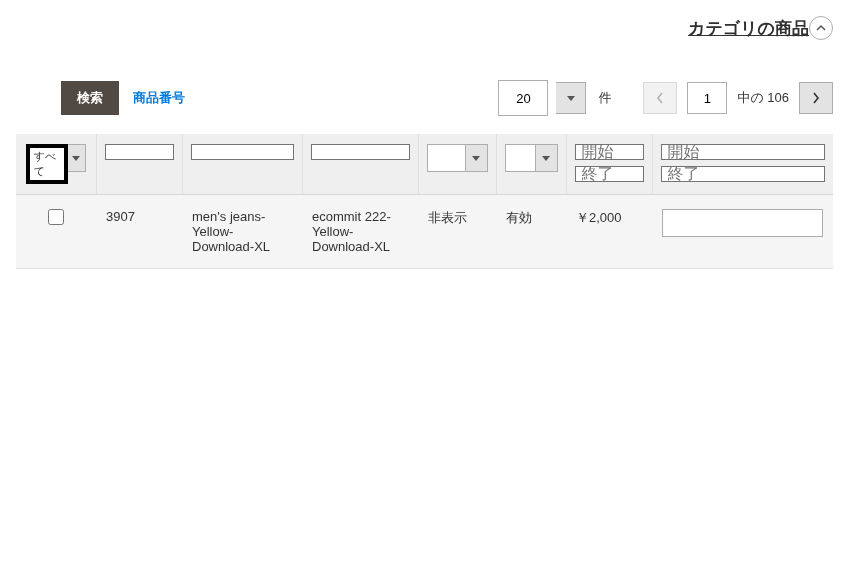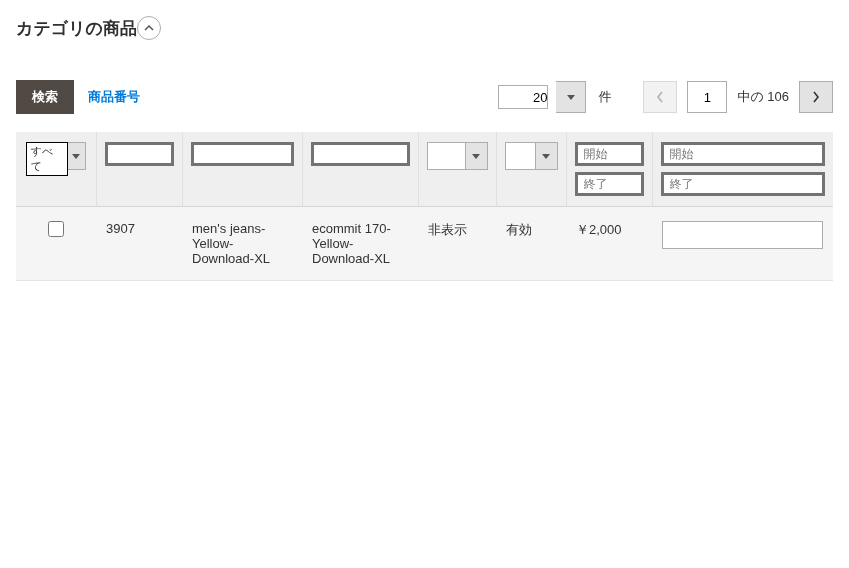--- a/index.html
+++ b/index.html
@@ -1,48 +1,48 @@
 <!DOCTYPE html>
 <html><head>
 <meta charset="utf-8">
 <style>
 * { box-sizing: border-box; margin: 0; padding: 0; }
 body { font-family: -apple-system, "Hiragino Kaku Gothic ProN", "Meiryo", sans-serif; font-size: 13px; color: #333; background: #fff; padding: 16px; width: 849px; }
-.section-header { display: flex; justify-content: flex-start; align-items: center; margin-bottom: 40px; }
+.section-header { display: flex; justify-content: flex-end; align-items: center; margin-bottom: 40px; text-decoration: underline; }
 .section-header h2 { font-size: 17px; font-weight: 600; color: #303030; }
 .collapse-btn { width: 24px; height: 24px; border: 1px solid #adadad; border-radius: 50%; display: flex; align-items: center; justify-content: center; cursor: pointer; background: #fff; }
 .collapse-btn svg { width: 10px; height: 10px; }
-.toolbar { display: flex; align-items: center; gap: 14px; margin-bottom: 18px; }
+.toolbar { display: flex; align-items: center; gap: 14px; margin-bottom: 18px; margin-left: 45px; }
 .search-btn { background: #514943; color: #fff; border: none; padding: 8px 16px; font-size: 13px; font-weight: 600; cursor: pointer; }
 .reset-link { color: #007bdb; text-decoration: none; font-weight: 600; cursor: pointer; font-size: 13px; }
 .records-found { color: #333; margin-left: 32px; font-size: 13px; }
 .spacer { flex: 1; }
 .pagesize { display: flex; align-items: center; gap: 8px; }
-.pagesize-input { width: 50px; height: 24px; text-align: right; border: 1px solid #adadad; font-size: 13px; }
+.pagesize-input { width: 50px; height: 36px; text-align: center; border: 1px solid #adadad; font-size: 13px; }
 .pagesize .dd { width: 30px; height: 32px; border: 1px solid #adadad; border-left: none; background: #e3e3e3; display: flex; align-items: center; justify-content: center; cursor: pointer; }
 .pagesize-label { color: #333; font-size: 13px; margin-left: 4px; }
 .pagination { display: flex; align-items: center; gap: 10px; margin-left: 18px; }
 .page-btn { width: 34px; height: 32px; border: 1px solid #adadad; background: #e3e3e3; display: flex; align-items: center; justify-content: center; cursor: pointer; }
 .page-btn.disabled { opacity: 0.45; cursor: default; }
 .page-input { width: 40px; height: 32px; text-align: center; border: 1px solid #adadad; font-size: 13px; }
 .page-of { font-size: 13px; color: #333; }
 table { width: 100%; border-collapse: collapse; table-layout: fixed; }
 thead tr.head th { background: #514943; color: #fff; text-align: left; padding: 12px 10px; font-weight: 600; font-size: 13px; border-right: 1px solid #8a837f; vertical-align: middle; }
 thead tr.head th:last-child { border-right: none; }
 thead tr.head th.center { text-align: center; }
 .sort-arrow { float: right; display: inline-block; }
 thead tr.filters td { background: #efefef; padding: 10px 8px; vertical-align: top; border-right: 1px solid #e0e0e0; border-bottom: 1px solid #d6d6d6; }
 thead tr.filters td:last-child { border-right: none; }
-.filter-input { width: 100%; height: 24px; border: 3px solid #737373; padding: 0 6px; font-size: 12px; background: #fff; }
+.filter-input { width: 100%; height: 16px; border: 1px solid #737373; padding: 0 6px; font-size: 16px; background: #fff; }
 .filter-input.small { margin-bottom: 6px; }
 .filter-select { display: flex; }
 .filter-select .sel-body { flex: 1; height: 28px; border: 1px solid #adadad; background: #fff; display: flex; align-items: center; padding: 0 6px; font-size: 12px; }
 .filter-select .dd { width: 22px; height: 28px; border: 1px solid #adadad; border-left: none; background: #e3e3e3; display: flex; align-items: center; justify-content: center; cursor: pointer; }
 .all-select { display: flex; width: 60px; margin: 0 auto; }
-.all-select .sel-body { flex: 1; height: 28px; border: 1px solid #000000; background: #fff; display: flex; align-items: center; padding: 16px 4px; font-size: 11px; overflow: hidden; }
+.all-select .sel-body { flex: 1; height: 28px; border: 4px solid #000000; background: #fff; display: flex; align-items: center; padding: 16px 4px; font-size: 11px; overflow: hidden; }
 .all-select .dd { width: 18px; height: 28px; border: 1px solid #adadad; border-left: none; background: #e3e3e3; display: flex; align-items: center; justify-content: center; cursor: pointer; }
 tbody td { padding: 14px 10px; font-size: 13px; color: #333; vertical-align: top; border-bottom: 1px solid #e5e5e5; word-wrap: break-word; }
 tbody tr.alt td { background: #f5f5f5; }
 tbody td.center { text-align: center; }
 input[type="checkbox"] { width: 16px; height: 16px; cursor: pointer; }
 .th-check { display: flex; justify-content: center; }
 .head-check { width: 16px; height: 16px; border: 1px solid #fff; background: transparent; }
 .triangle-down { width: 0; height: 0; border-left: 4px solid transparent; border-right: 4px solid transparent; border-top: 5px solid #555; }
 .rec-input { width: 100%; height: 28px; border: 1px solid #adadad; padding: 0 6px; font-size: 12px; background: #fff; }
 </style>
@@ -133,20 +133,20 @@
         <input class="filter-input small" placeholder="開始" style="">
         <input class="filter-input" placeholder="終了" style="">
       </td>
     </tr>
   </thead>
   <tbody id="tbody">
       <tr class="alt">
         <td class="center"><input type="checkbox" style=""></td>
         <td>3907</td>
         <td>men's jeans-Yellow-Download-XL</td>
-        <td>ecommit 170-Yellow-Download-XL</td>
+        <td>ecommit 222-Yellow-Download-XL</td>
         <td>非表示</td>
         <td>有効</td>
         <td>￥2,000</td>
         <td><input class="rec-input" value="" style=""></td>
       </tr>
     </tbody>
 </table>
 
 </body></html>

